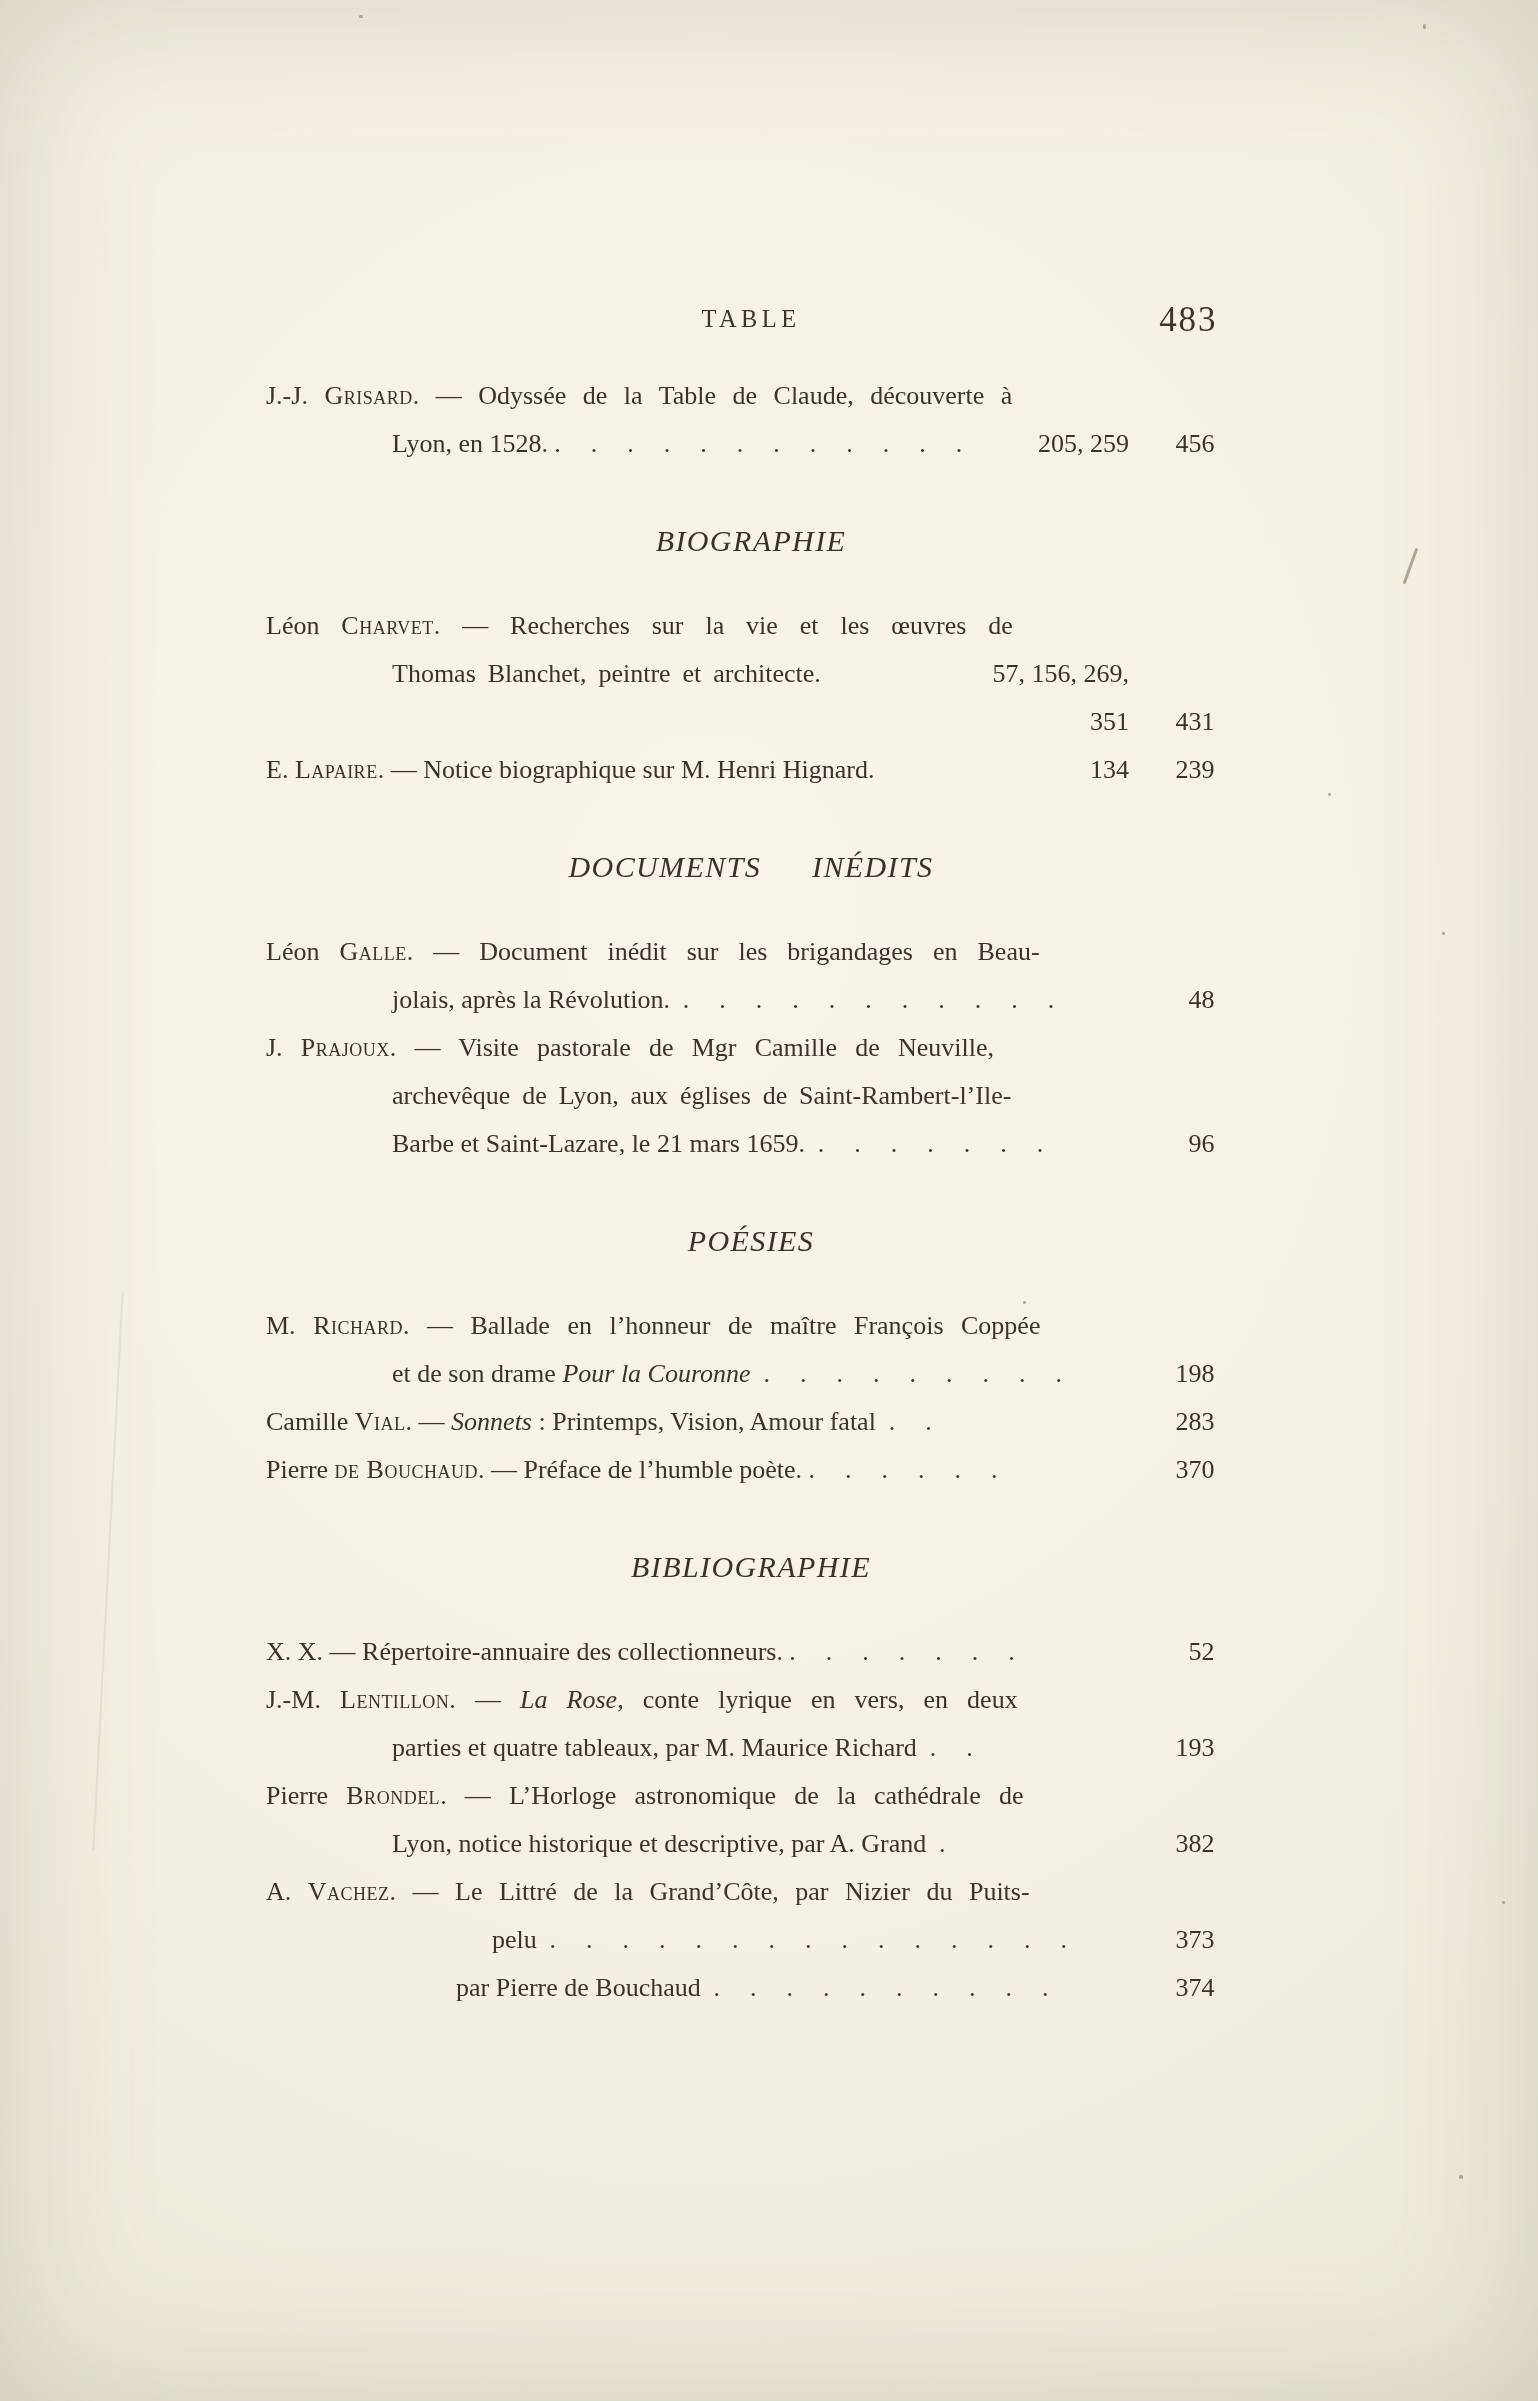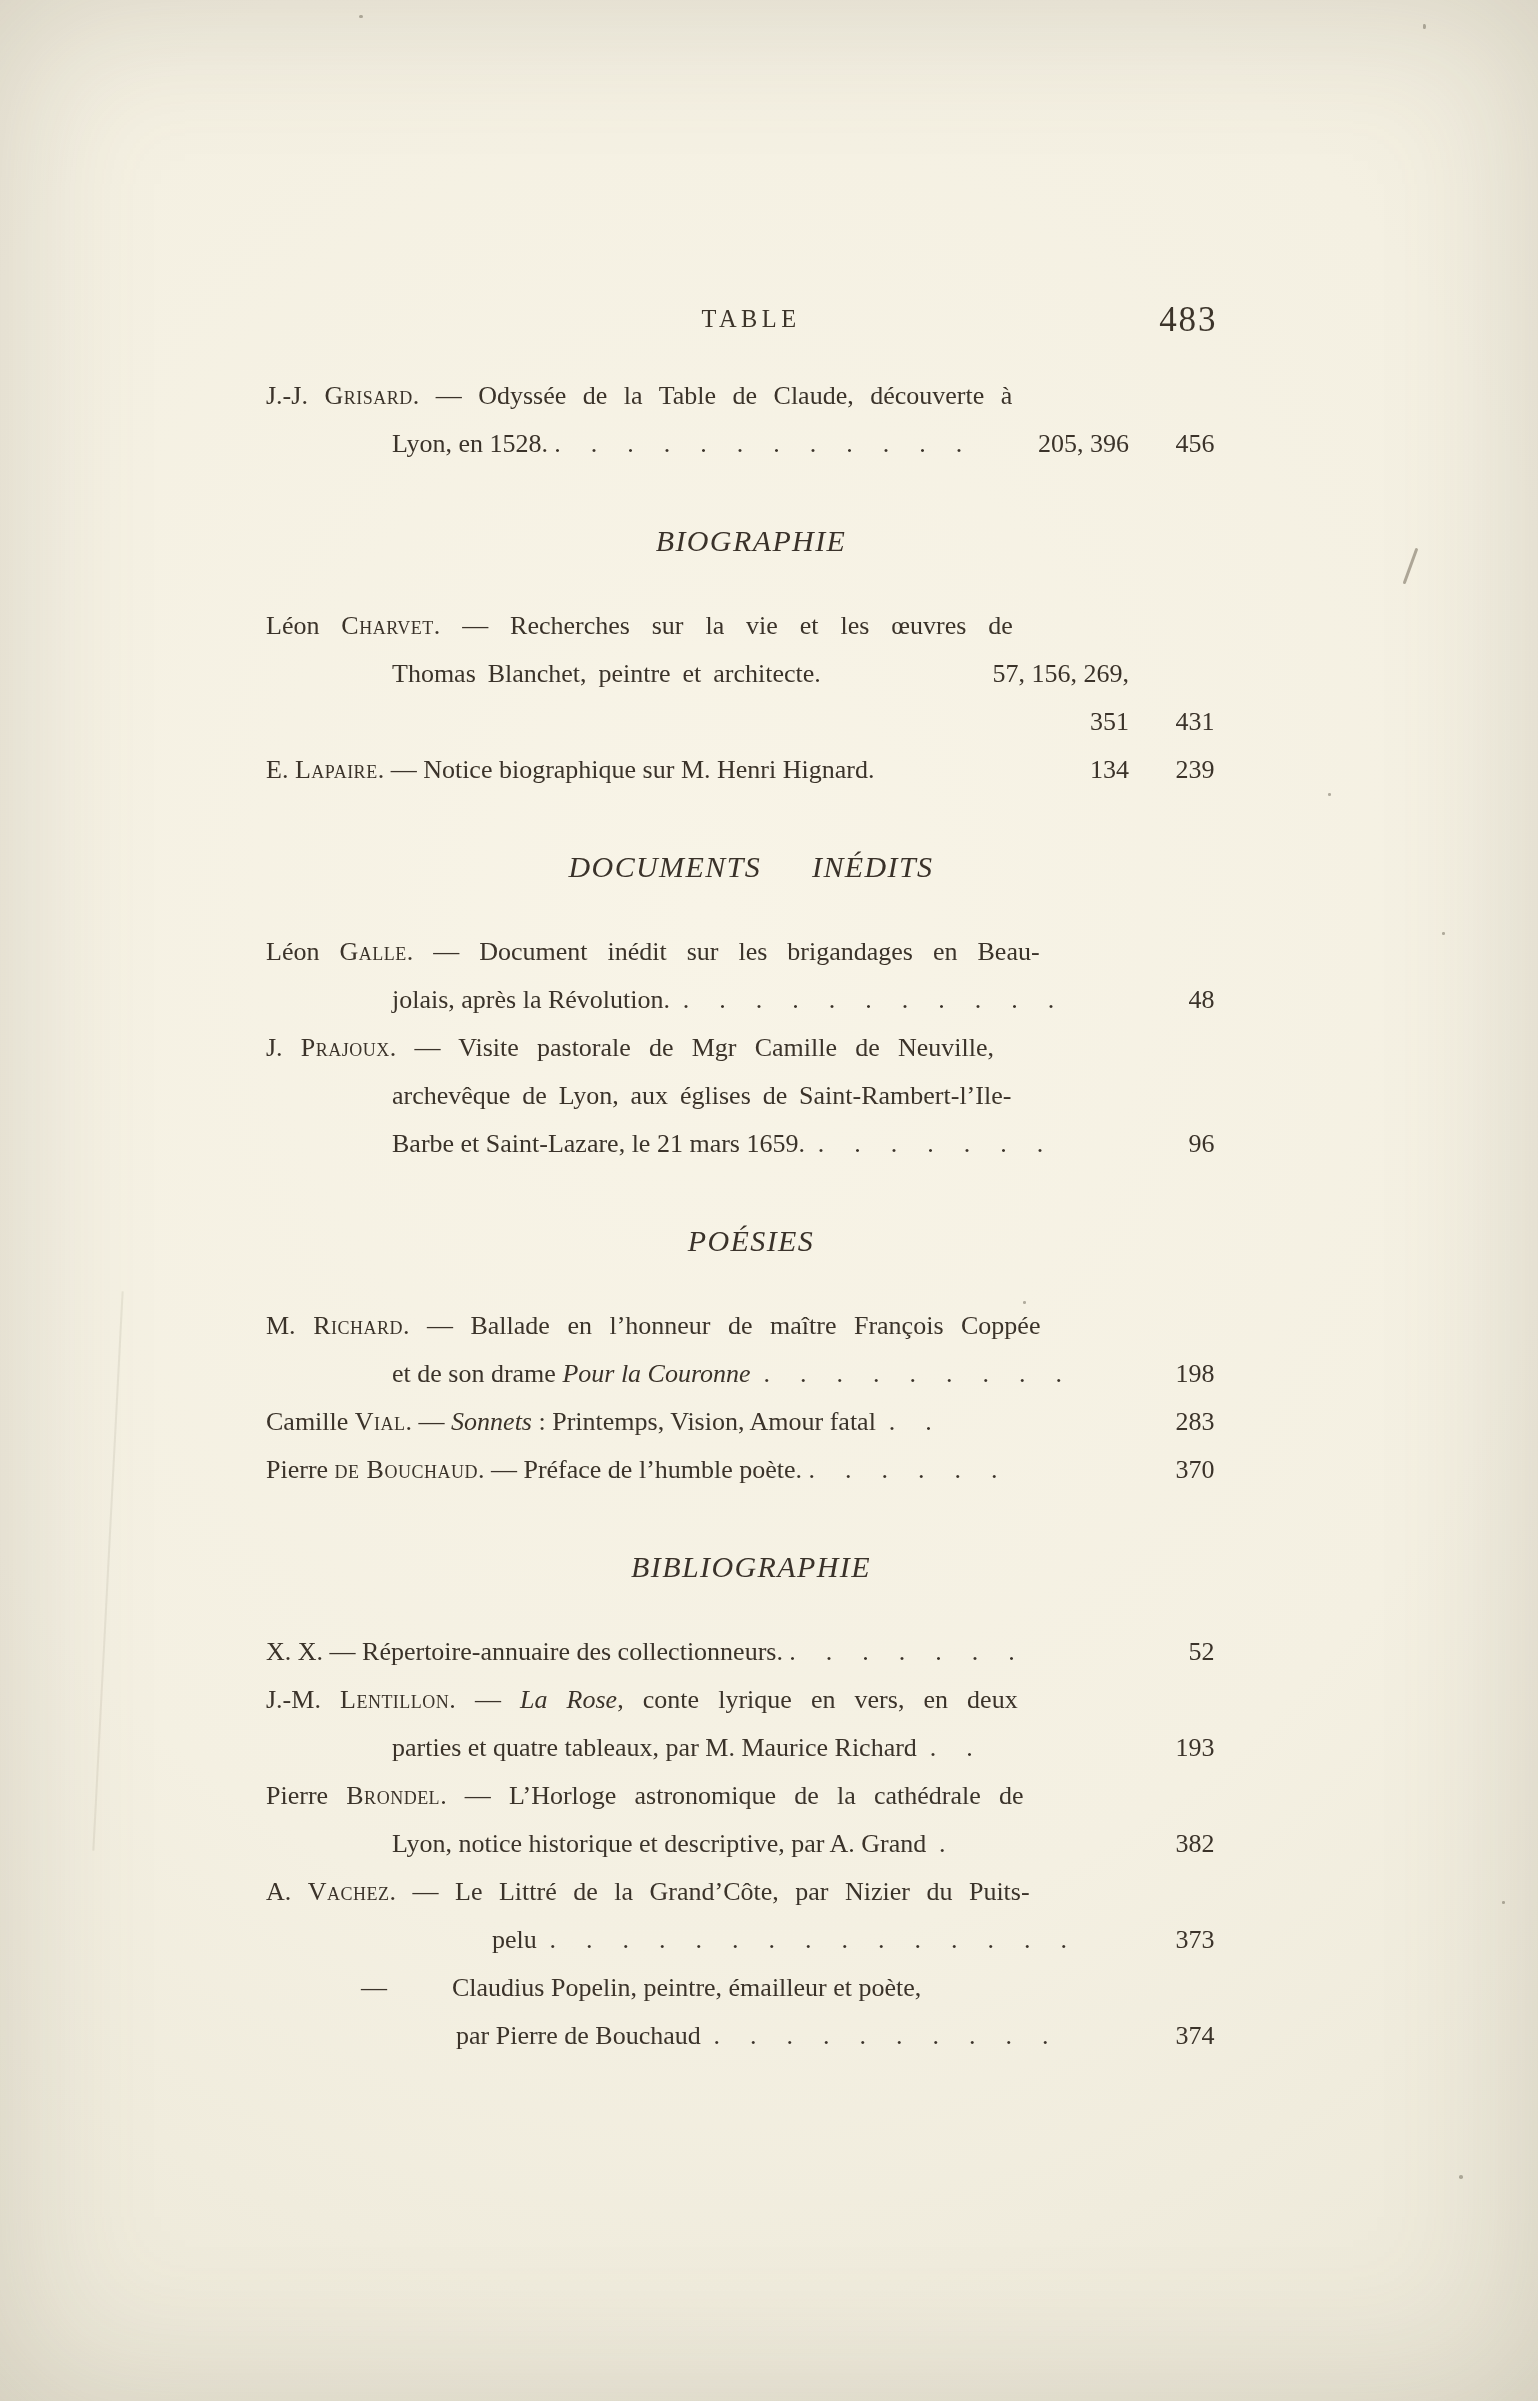--- a/index.html
+++ b/index.html
@@ -76,21 +76,21 @@
 
 <div class="page">
 
   <div class="header">
     <span class="htitle">TABLE</span>
     <span class="hpage">483</span>
   </div>
 
   <div class="content">
       <div class="line ind-0"><span class="txt" style="word-spacing: 10px; text-align: center;"><span class="n">J.-J. </span><span class="sc">Grisard</span><span class="n">. — Odyssée de la Table de Claude, découverte à</span></span></div>
-      <div class="line ind-1"><span class="txt"><span class="n">Lyon, en 1528.</span><span class="dots">............</span></span><span class="refs">205, 396</span><span class="pagecol">456</span></div>
+      <div class="line ind-1"><span class="txt"><span class="n">Lyon, en 1528.</span><span class="dots">............</span></span><span class="refs">205, 259</span><span class="pagecol">456</span></div>
       <div class="heading">BIOGRAPHIE</div>
       <div class="line ind-0"><span class="txt" style="word-spacing: 15.4px;"><span class="n">Léon </span><span class="sc">Charvet</span><span class="n">. — Recherches sur la vie et les œuvres de</span></span></div>
       <div class="line ind-1"><span class="txt" style="word-spacing: 5.4px;"><span class="n">Thomas Blanchet, peintre et architecte.</span></span><span class="refs">57, 156, 269,</span></div>
       <div class="line ind-0"><span class="txt"></span><span class="refs">351</span><span class="pagecol">431</span></div>
       <div class="line ind-0"><span class="txt"><span class="n">E. </span><span class="sc">Lapaire</span><span class="n">. — Notice biographique sur M. Henri Hignard.</span></span><span class="refs">134</span><span class="pagecol">239</span></div>
       <div class="heading">DOCUMENTS INÉDITS</div>
       <div class="line ind-0"><span class="txt" style="word-spacing: 13.5px;"><span class="n">Léon </span><span class="sc">Galle</span><span class="n">. — Document inédit sur les brigandages en Beau-</span></span></div>
       <div class="line ind-1"><span class="txt"><span class="n">jolais, après la Révolution. </span><span class="dots">...........</span></span><span class="pagecol">48</span></div>
       <div class="line ind-0"><span class="txt" style="word-spacing: 11.7px;"><span class="n">J. </span><span class="sc">Prajoux</span><span class="n">. — Visite pastorale de Mgr Camille de Neuville,</span></span></div>
       <div class="line ind-1"><span class="txt" style="word-spacing: 5.4px;"><span class="n">archevêque de Lyon, aux églises de Saint-Rambert-l’Ile-</span></span></div>
@@ -101,21 +101,20 @@
       <div class="line ind-0"><span class="txt"><span class="n">Camille </span><span class="sc">Vial</span><span class="n">. — </span><span class="it">Sonnets</span><span class="n"> : Printemps, Vision, Amour fatal </span><span class="dots">..</span></span><span class="pagecol">283</span></div>
       <div class="line ind-0"><span class="txt"><span class="n">Pierre </span><span class="sc">de Bouchaud</span><span class="n">. — Préface de l’humble poète.</span><span class="dots">......</span></span><span class="pagecol">370</span></div>
       <div class="heading">BIBLIOGRAPHIE</div>
       <div class="line ind-0"><span class="txt"><span class="n">X. X. — Répertoire-annuaire des collectionneurs.</span><span class="dots">.......</span></span><span class="pagecol">52</span></div>
       <div class="line ind-0"><span class="txt" style="word-spacing: 12.6px;"><span class="n">J.-M. </span><span class="sc">Lentillon</span><span class="n">. — </span><span class="it">La Rose</span><span class="n">, conte lyrique en vers, en deux</span></span></div>
       <div class="line ind-1"><span class="txt"><span class="n">parties et quatre tableaux, par M. Maurice Richard </span><span class="dots">..</span></span><span class="pagecol">193</span></div>
       <div class="line ind-0"><span class="txt" style="word-spacing: 11.7px;"><span class="n">Pierre </span><span class="sc">Brondel</span><span class="n">. — L’Horloge astronomique de la cathédrale de</span></span></div>
       <div class="line ind-1"><span class="txt"><span class="n">Lyon, notice historique et descriptive, par A. Grand </span><span class="dots">.</span></span><span class="pagecol">382</span></div>
       <div class="line ind-0"><span class="txt" style="word-spacing: 10px;"><span class="n">A. </span><span class="sc">Vachez</span><span class="n">. — Le Littré de la Grand’Côte, par Nizier du Puits-</span></span></div>
       <div class="line ind-3"><span class="txt"><span class="n">pelu </span><span class="dots">...............</span></span><span class="pagecol">373</span></div>
-      <div class="line ind-4"><span class="txt"><span class="n">—   Claudius Popelin, peintre, émailleur et poète,</span></span></div>
       <div class="line ind-2"><span class="txt"><span class="n">par Pierre de Bouchaud </span><span class="dots">..........</span></span><span class="pagecol">374</span></div>
     </div>
 
   <div class="speck" style="left:359px; top:14.5px;  width:3.6px; height:3.6px;"></div>
   <div class="speck" style="left:1423px;top:23.5px;  width:2.7px; height:5.4px; border-radius:40% 60% 60% 40%;"></div>
   <div class="stroke" style="left:1409px;top:547px; width:2.7px; height:38px; transform:rotate(20deg);"></div>
   <div class="speck" style="left:1328px;top:793px; width:2.7px; height:2.7px;"></div>
   <div class="speck" style="left:1442px;top:932px;width:2.7px; height:2.7px;"></div>
   <div class="speck" style="left:1023px;top:1301px;width:2.7px; height:2.7px;"></div>
   <div class="speck" style="left:1459px;top:2175px;width:3.6px; height:3.6px;"></div>

